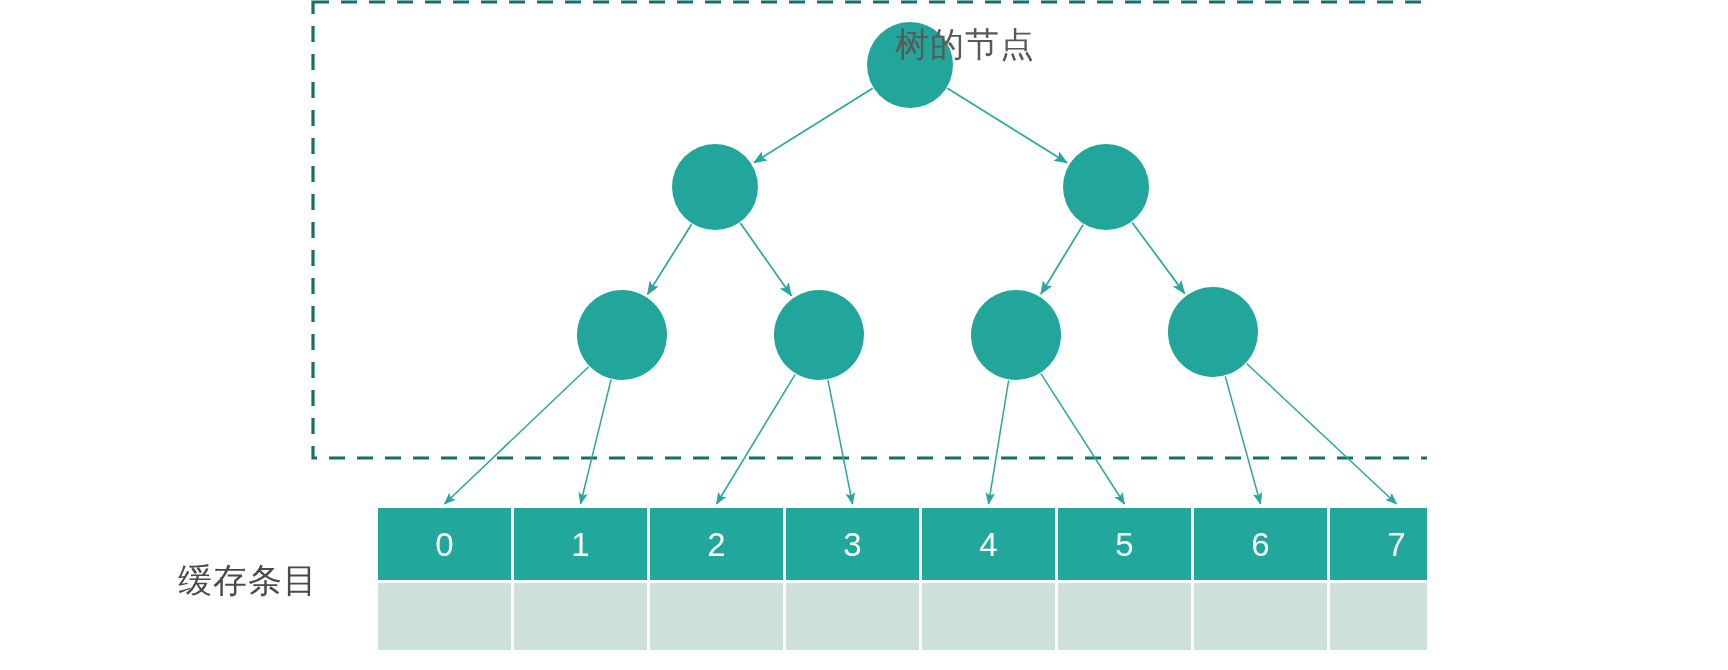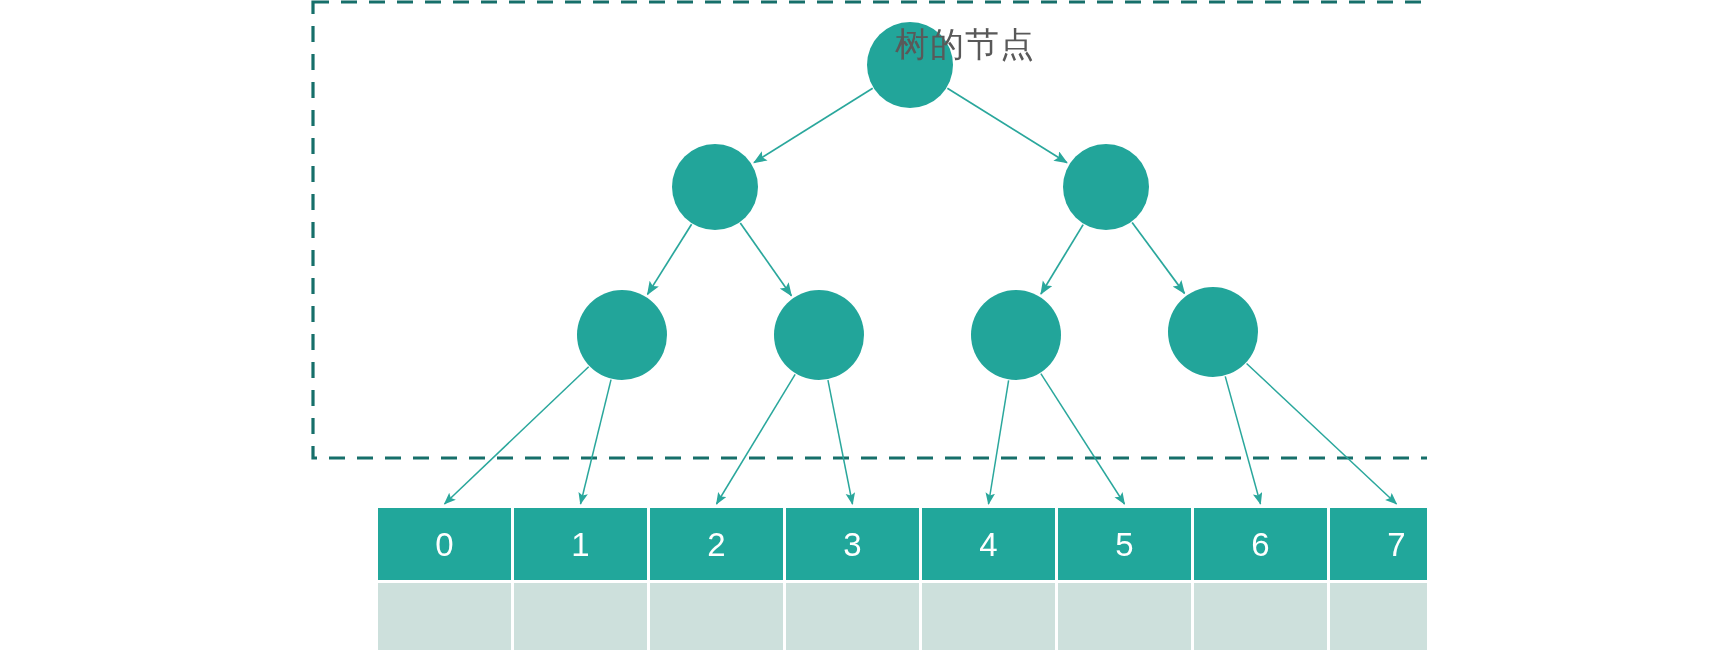--- a/index.html
+++ b/index.html
@@ -122,20 +122,21 @@
         <rect x="1058" y="583" width="133" height="67" fill="#cde0dc"></rect>
         <rect x="1194" y="508" width="133" height="72" fill="#21a79b"></rect>
         <rect x="1194" y="583" width="133" height="67" fill="#cde0dc"></rect>
         <rect x="1330" y="508" width="133" height="72" fill="#21a79b"></rect>
         <rect x="1330" y="583" width="133" height="67" fill="#cde0dc"></rect>
       </g>
   </svg>
 
   <div class="region-label" id="tree-region-label">树的节点</div>
 
+  <div class="region-label" id="cache-row-label">缓存条目</div>
 
   <div id="watermark">
     <span>@拉勾教育</span>
   </div>
 
   <div id="cache-text-layer">
       <div class="cache-cell-text" style="left: 378px; top: 526px; width: 133px;">0</div>
       <div class="cache-cell-text" style="left: 514px; top: 526px; width: 133px;">1</div>
       <div class="cache-cell-text" style="left: 650px; top: 526px; width: 133px;">2</div>
       <div class="cache-cell-text" style="left: 786px; top: 526px; width: 133px;">3</div>

